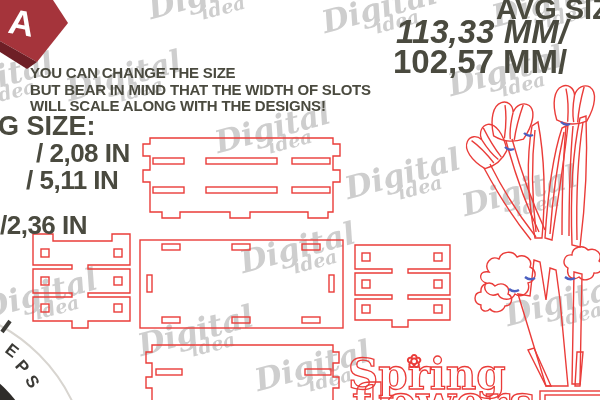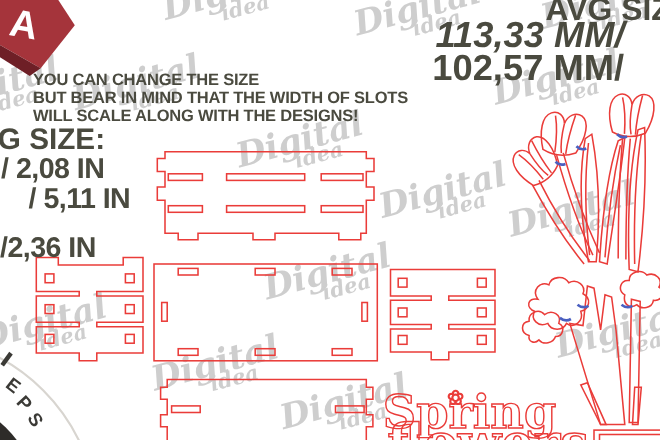--- a/index.html
+++ b/index.html
@@ -17,21 +17,21 @@
   
   #drawing{position:absolute;left:0;top:0;z-index:2;}
   
   .dk{position:absolute;color:#4a4a3f;font-weight:bold;white-space:nowrap;z-index:4;}
   #instruction{left:30px;top:29px;width:380px;
     font-size:15px;line-height:16.5px;letter-spacing:-0.2px;margin-top:36px;}
   #avg-right-heading{left:496px;top:-7px;font-size:29px;}
   #avg-right-v1{left:396px;top:13px;font-size:33px;font-style:italic;}
   #avg-right-v2{left:393px;top:43px;font-size:33px;}
   #avg-left-heading{left:-2px;top:111px;font-size:27px;}
-  #avg-left-v1{left:1px;top:138px;font-size:26px;letter-spacing:-0.5px;}
+  #avg-left-v1{left:1px;top:138px;font-size:26px;letter-spacing:-0.5px;padding-left:35px;}
   #avg-left-v2{left:14px;top:165px;font-size:26px;letter-spacing:-0.5px;margin-left:12px;}
   #avg-left-v3{left:0px;top:192px;font-size:26px;letter-spacing:-0.5px;margin-top:18px;}
   
   #overlay{position:absolute;left:0;top:0;z-index:5;}
   #ribbon-letter{position:absolute;left:9px;top:3px;z-index:6;color:#fff;
     font-size:35px;font-weight:bold;transform:rotate(10deg);}
   .badge-letter{position:absolute;z-index:6;color:#3b3a36;font-size:17px;font-weight:bold;}
   #badge-l1{left:6px;top:341px;transform:rotate(38deg);}
   #badge-l2{left:16px;top:357px;transform:rotate(48deg);}
   #badge-l3{left:26px;top:372px;transform:rotate(58deg);}

